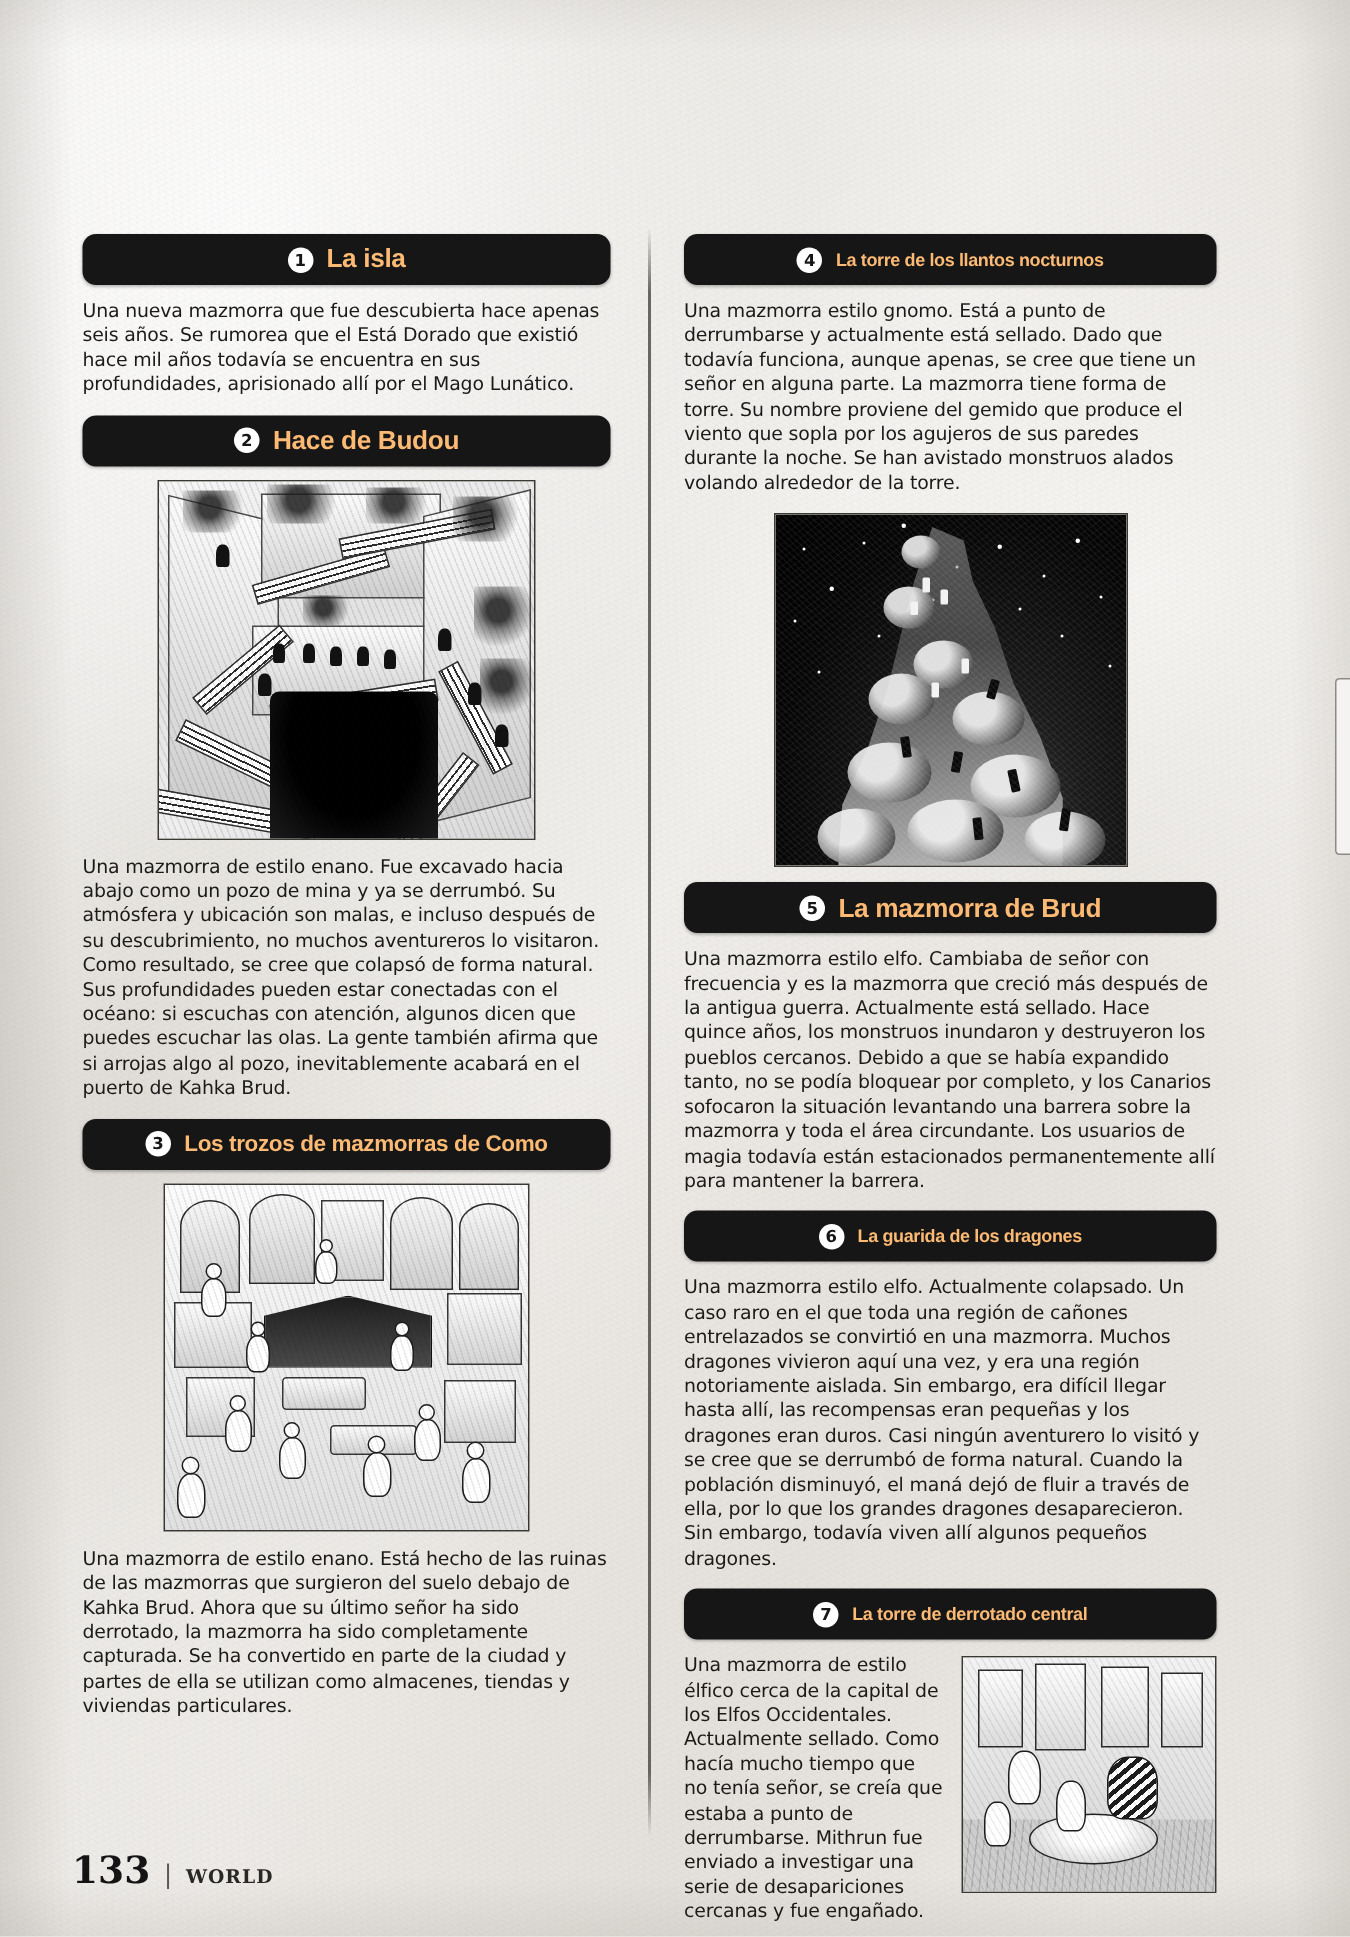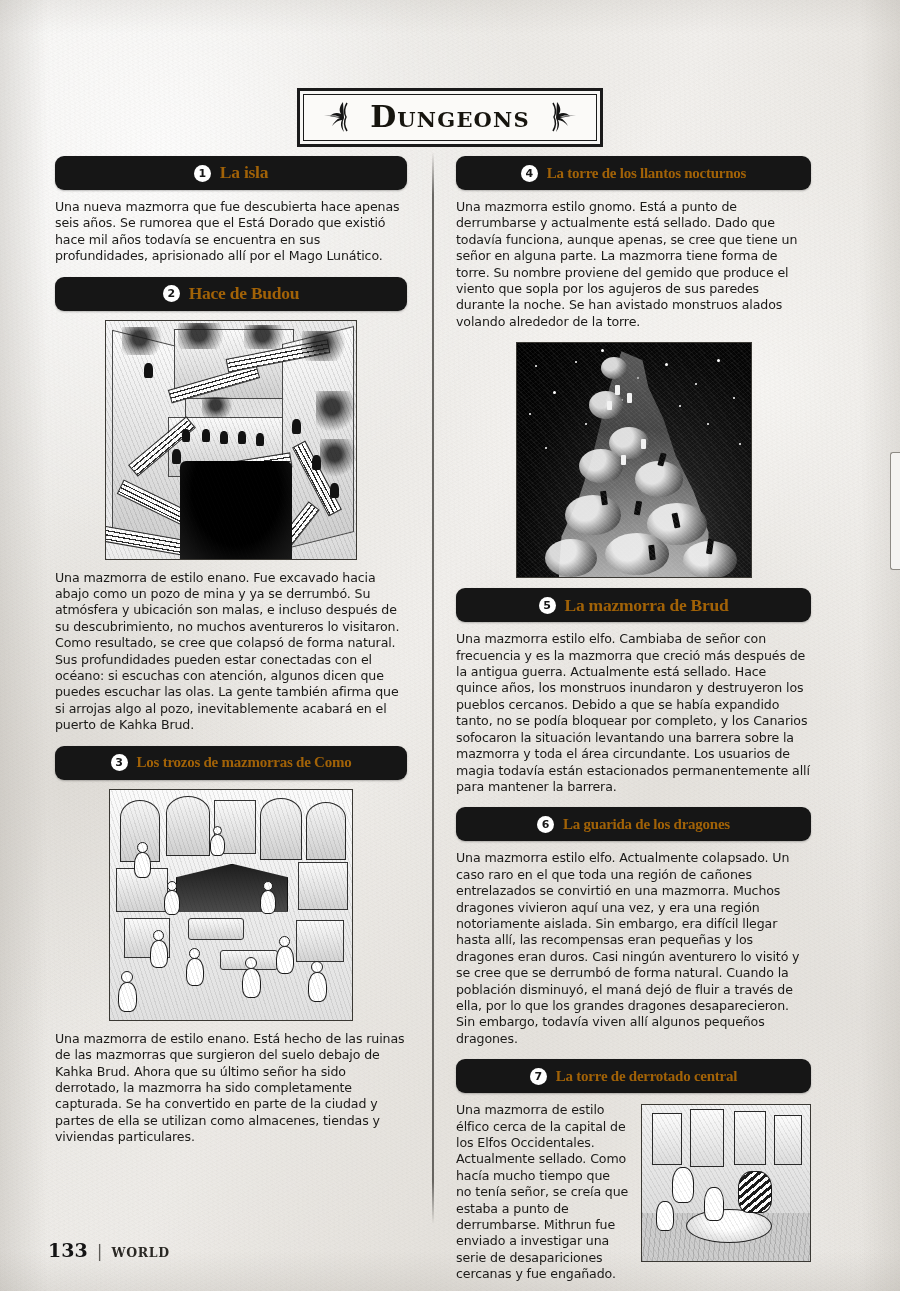--- a/index.html
+++ b/index.html
@@ -121,29 +121,29 @@
     background: #fff;
     color: #161616;
     font-family: "DejaVu Sans", sans-serif;
     font-size: 11px;
     font-weight: 700;
     display: flex; align-items: center; justify-content: center;
     flex: 0 0 auto;
     line-height: 1;
   }
   .sec-title {
-    color: #a16207;
-    font-family: Liberation Serif, serif;
+    color: #fdba74;
+    font-family: Liberation Sans, sans-serif;
     font-weight: 700;
     font-size: 17.5px;
     letter-spacing: -0.25px;
     white-space: nowrap;
     line-height: 1;
   }
-  .sec-head.sm .sec-title { font-size: 15px; }
+  .sec-head.sm .sec-title { font-size: 12px; }
   .sec-head.xs .sec-title { font-size: 15px; }
 
   
   .body-text {
     font-family: "DejaVu Sans", sans-serif;
     font-size: 12.6px;
     line-height: 16.4px;
     color: #1b1a18;
     text-align: left;
     letter-spacing: -0.12px;
@@ -332,21 +332,21 @@
 
   
   .footer {
     position: absolute;
     left: 48px; bottom: 30px;
     display: flex; align-items: baseline; gap: 9px;
   }
   .footer-page {
     font-family: "DejaVu Serif", serif;
     font-weight: 700;
-    font-size: 19px;
+    font-size: 25px;
     color: #141414;
   }
   .footer-sep {
     font-family: "DejaVu Serif", serif;
     font-size: 17px;
     color: #5c5a56;
   }
   .footer-label {
     font-family: "DejaVu Serif", serif;
     font-size: 12.5px;
@@ -358,43 +358,20 @@
 </style>
 </head>
 <body>
 
 <div class="page"></div>
 <div class="grain"></div>
 <div class="edge-shade"></div>
 
 <div class="content">
 
-  <div class="banner-wrap">
-    <div class="banner">
-      <div class="banner-inner">
-        <span class="flourish">
-          <svg viewBox="0 0 30 34" width="30" height="34" aria-hidden="true">
-            <g fill="#141414">
-              <path d="M23 2 C19 7, 19 11, 21 14 C17 12, 13 13, 10 16 C14 15, 18 16, 20 17 L4 15 L20 18 C17 19, 14 22, 12 26 C15 22, 19 20, 22 20 C20 24, 21 28, 24 32 C22 27, 22 22, 24 18 Z"></path>
-              <path d="M27 3 C24 8, 24 13, 26 17 C24 21, 24 26, 27 31" fill="none" stroke="#141414" stroke-width="1.5"></path>
-            </g>
-          </svg>
-        </span>
-        <span class="banner-title">Dungeons</span>
-        <span class="flourish">
-          <svg viewBox="0 0 30 34" width="30" height="34" aria-hidden="true">
-            <g fill="#141414" transform="translate(30,0) scale(-1,1)">
-              <path d="M23 2 C19 7, 19 11, 21 14 C17 12, 13 13, 10 16 C14 15, 18 16, 20 17 L4 15 L20 18 C17 19, 14 22, 12 26 C15 22, 19 20, 22 20 C20 24, 21 28, 24 32 C22 27, 22 22, 24 18 Z"></path>
-              <path d="M27 3 C24 8, 24 13, 26 17 C24 21, 24 26, 27 31" fill="none" stroke="#141414" stroke-width="1.5"></path>
-            </g>
-          </svg>
-        </span>
-      </div>
-    </div>
-  </div>
 
   <div class="divider"></div>
   <div class="edge-tab"></div>
 
   <div class="col col-left">
 
     <div>
       <div class="sec-head">
         <span class="sec-num">1</span>
         <span class="sec-title">La isla</span>

